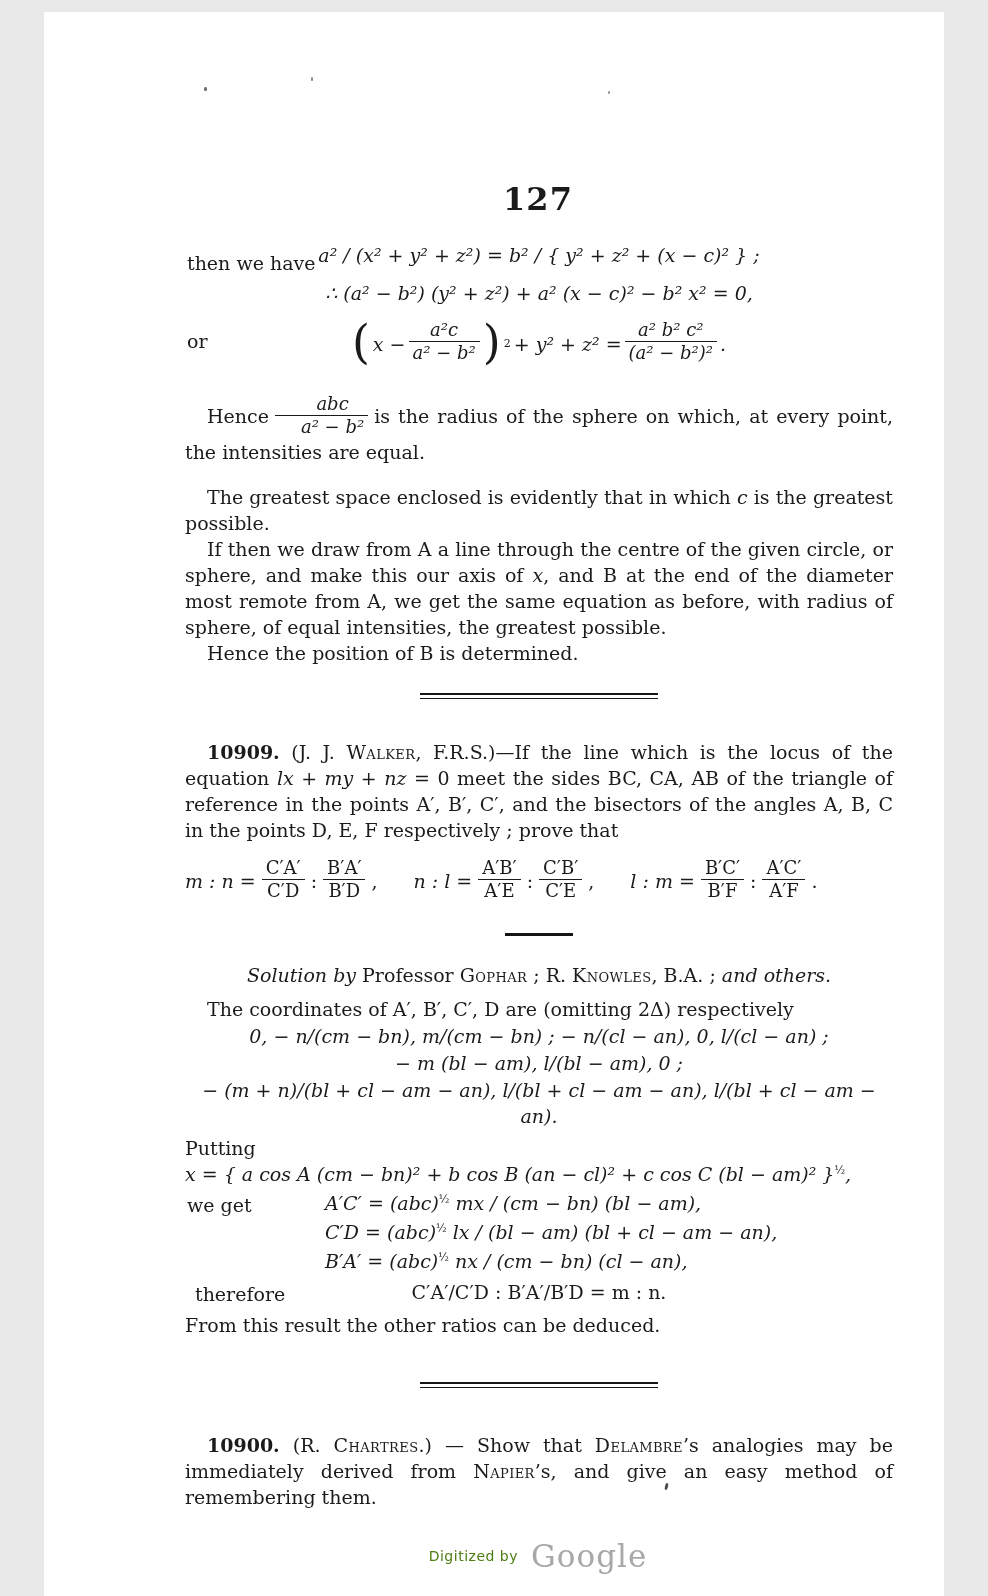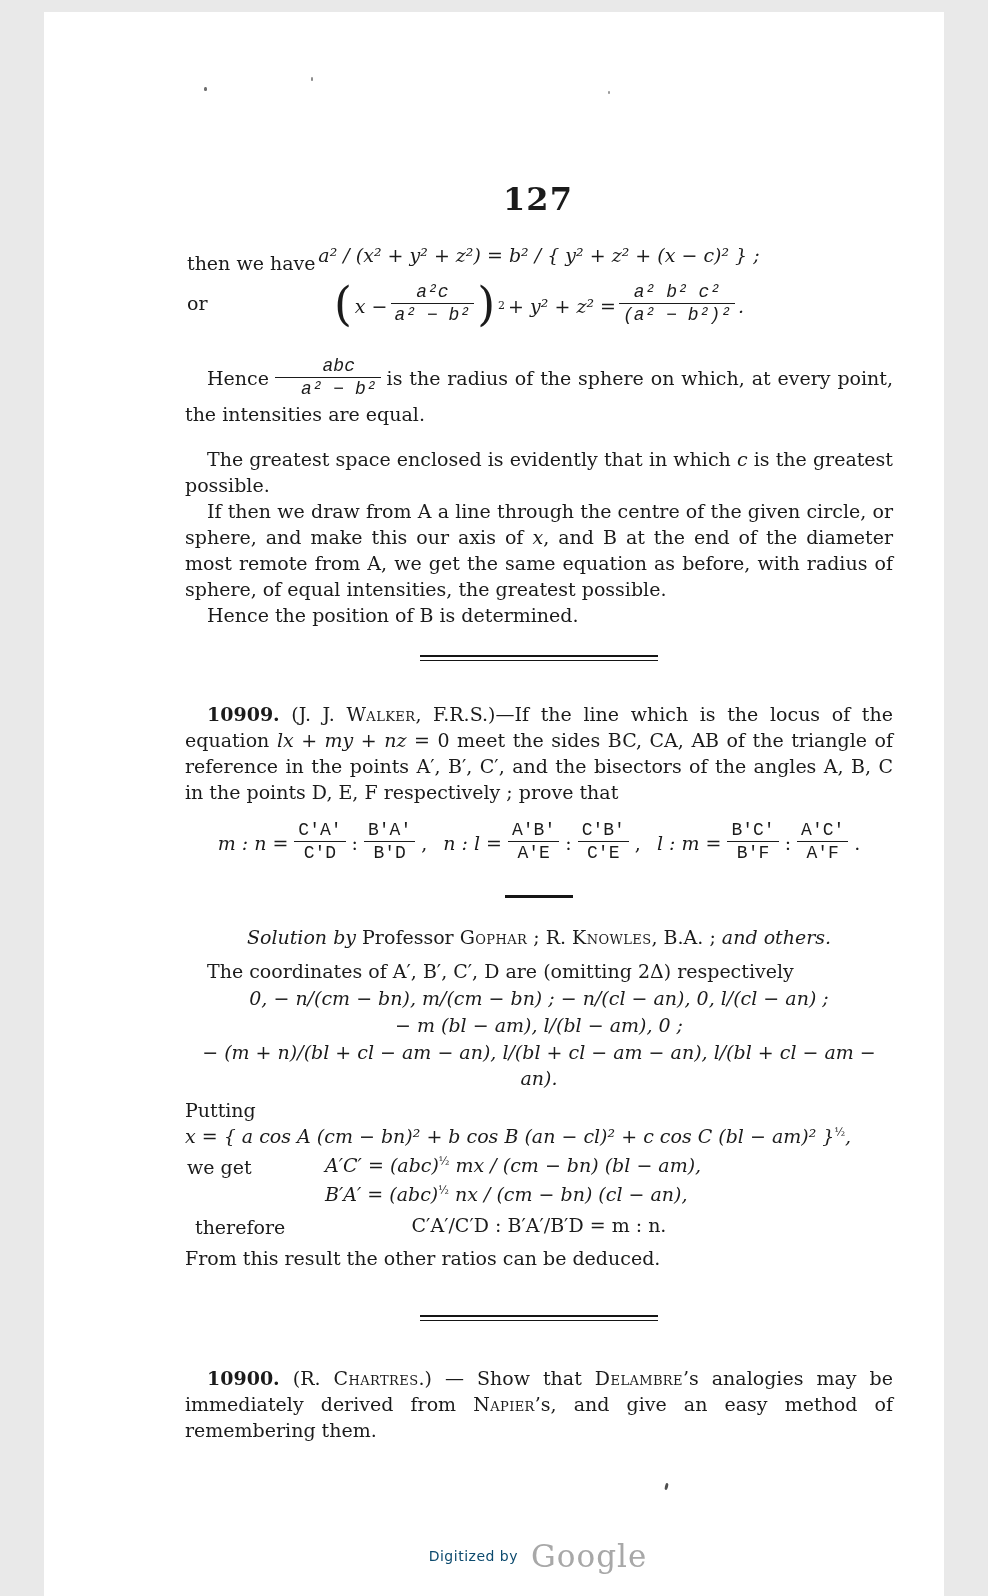--- a/index.html
+++ b/index.html
@@ -27,58 +27,58 @@
   .sup{vertical-align:super;font-size:11px;line-height:0;}
   .eqrow{position:relative;text-align:center;min-height:36px;}
   .eqrow .eq-label{position:absolute;left:2px;top:12px;font-style:normal;text-align:left;}
   .eqrow1{padding-top:4px;height:34px;}
   .eqrow2{height:36px;padding-top:2px;}
   .eqrow3{height:66px;padding-top:6px;}
   .bigeq{display:inline-flex;align-items:center;gap:3px;}
   .bigp{font-size:46px;font-weight:400;line-height:0;position:relative;top:-2px;}
   .frac{
     display:inline-block;text-align:center;vertical-align:middle;
-    font-style:italic;font-size:18px;line-height:1.12;position:relative;top:-2px;font-family:Liberation Mono, monospace;
+    font-style:italic;font-size:18px;line-height:1.12;position:relative;top:-2px;
   }
   .frac .fn{display:block;border-bottom:1.6px solid #1b1b1b;padding:0 4px 1px;}
   .frac .fd{display:block;padding:1px 4px 0;}
   .frac.roman{font-style:normal;}
   .para{text-align:justify;text-indent:22px;margin:0;}
   .para.noindent{text-indent:0;}
   .hence-para{text-align:justify;text-indent:22px;margin-top:8px;}
   .hence-para .frac{margin:0 6px;}
   .rule2{
     width:238px;margin:27px auto 0;
     border-top:2.6px solid #151515;border-bottom:1.4px solid #151515;height:3px;
   }
   .rule1{width:68px;border-top:3px solid #151515;margin:22px auto 0;}
   .p10909{margin-top:40px;}
   .ratio-row{
     margin-top:8px;height:60px;
-    display:flex;justify-content:center;align-items:center;gap:16px;
+    display:flex;justify-content:flex-start;align-items:center;gap:36px;
   }
   .rgroup{display:inline-flex;align-items:center;gap:6px;}
   .byline{text-align:center;margin-top:26px;}
   .coords-intro{margin-top:8px;}
   .centerline{text-align:center;font-style:italic;margin-top:1px;}
   .putting-row{display:flex;margin-top:6px;flex-direction:column;}
   .putting-row .lab{flex:0 0 auto;margin-right:14px;}
   .wegget{margin-top:2px;position:relative;}
   .wegget .lab{position:absolute;left:2px;top:3px;}
   .wegget .weq{margin-left:140px;line-height:29px;}
   .therefore-row{position:relative;text-align:center;margin-top:3px;height:30px;}
   .therefore-row .lab{position:absolute;left:10px;top:2px;}
   .closing{margin-top:3px;}
   .p10900{margin-top:44px;}
   .footer{
     position:absolute;top:1526px;left:0;width:988px;text-align:center;
   }
   .footer .dig{
     font-family:"DejaVu Sans","Liberation Sans",sans-serif;
-    font-size:14px;color:#0c4a6e;vertical-align:6px;letter-spacing:.5px;
+    font-size:14px;color:#4d7c0f;vertical-align:6px;letter-spacing:.5px;
   }
   .footer .goog{
     font-family:"DejaVu Serif","Liberation Serif",serif;
     font-size:31px;color:#a8a8a8;letter-spacing:1px;margin-left:8px;
   }
   .speck{position:absolute;background:#8a8a8a;border-radius:40%;}
   .speck.s1{left:267px;top:65px;width:2px;height:4px;}
   .speck.s2{left:160px;top:75px;width:3px;height:4px;background:#6f6f6f;}
   .speck.s3{left:564px;top:79px;width:2px;height:3px;background:#9b9b9b;}
   .speck.s4{left:621px;top:1471px;width:3px;height:7px;background:#4f4f4f;transform:rotate(14deg);}
@@ -94,20 +94,23 @@
   <div class="speck s2"></div>
   <div class="speck s3"></div>
   <div class="speck s4"></div>
 
   <div class="content">
 
     <div class="eqrow eqrow1">
       <span class="eq-label">then we have</span>
       <span class="math">a² / (x² + y² + z²) = b² / { y² + z² + (x − c)² } ;</span>
     </div>
+    <div class="eqrow eqrow2">
+      <span class="math">∴  (a² − b²) (y² + z²) + a² (x − c)² − b² x² = 0,</span>
+    </div>
     <div class="eqrow eqrow3">
       <span class="eq-label">or</span>
       <span class="bigeq">
         <span class="bigp">(</span>
         <span class="math">x −</span>
         <span class="frac">
             <span class="fn">a²c</span>
             <span class="fd">a² − b²</span>
           </span>
         <span class="bigp">)</span>
@@ -185,20 +188,21 @@
     <div class="centerline">− (m + n)/(bl + cl − am − an),   l/(bl + cl − am − an),   l/(bl + cl − am − an).</div>
 
     <div class="putting-row">
       <span class="lab">Putting</span>
       <span><span class="math">x = { a cos A (cm − bn)² + b cos B (an − cl)² + c cos C (bl − am)² }</span><span class="sup">½</span><span class="math">,</span></span>
     </div>
 
     <div class="wegget">
       <span class="lab">we get</span>
       <div class="weq"><span class="math">A′C′ = (abc)</span><span class="sup">½</span><span class="math"> mx / (cm − bn) (bl − am),</span></div>
+      <div class="weq"><span class="math">C′D = (abc)</span><span class="sup">½</span><span class="math"> lx / (bl − am) (bl + cl − am − an),</span></div>
       <div class="weq"><span class="math">B′A′ = (abc)</span><span class="sup">½</span><span class="math"> nx / (cm − bn) (cl − an),</span></div>
     </div>
 
     <div class="therefore-row">
       <span class="lab">therefore</span>
       <span>C′A′/C′D : B′A′/B′D = m : n.</span>
     </div>
 
     <p class="para noindent closing">From this result the other ratios can be deduced.</p>
 

